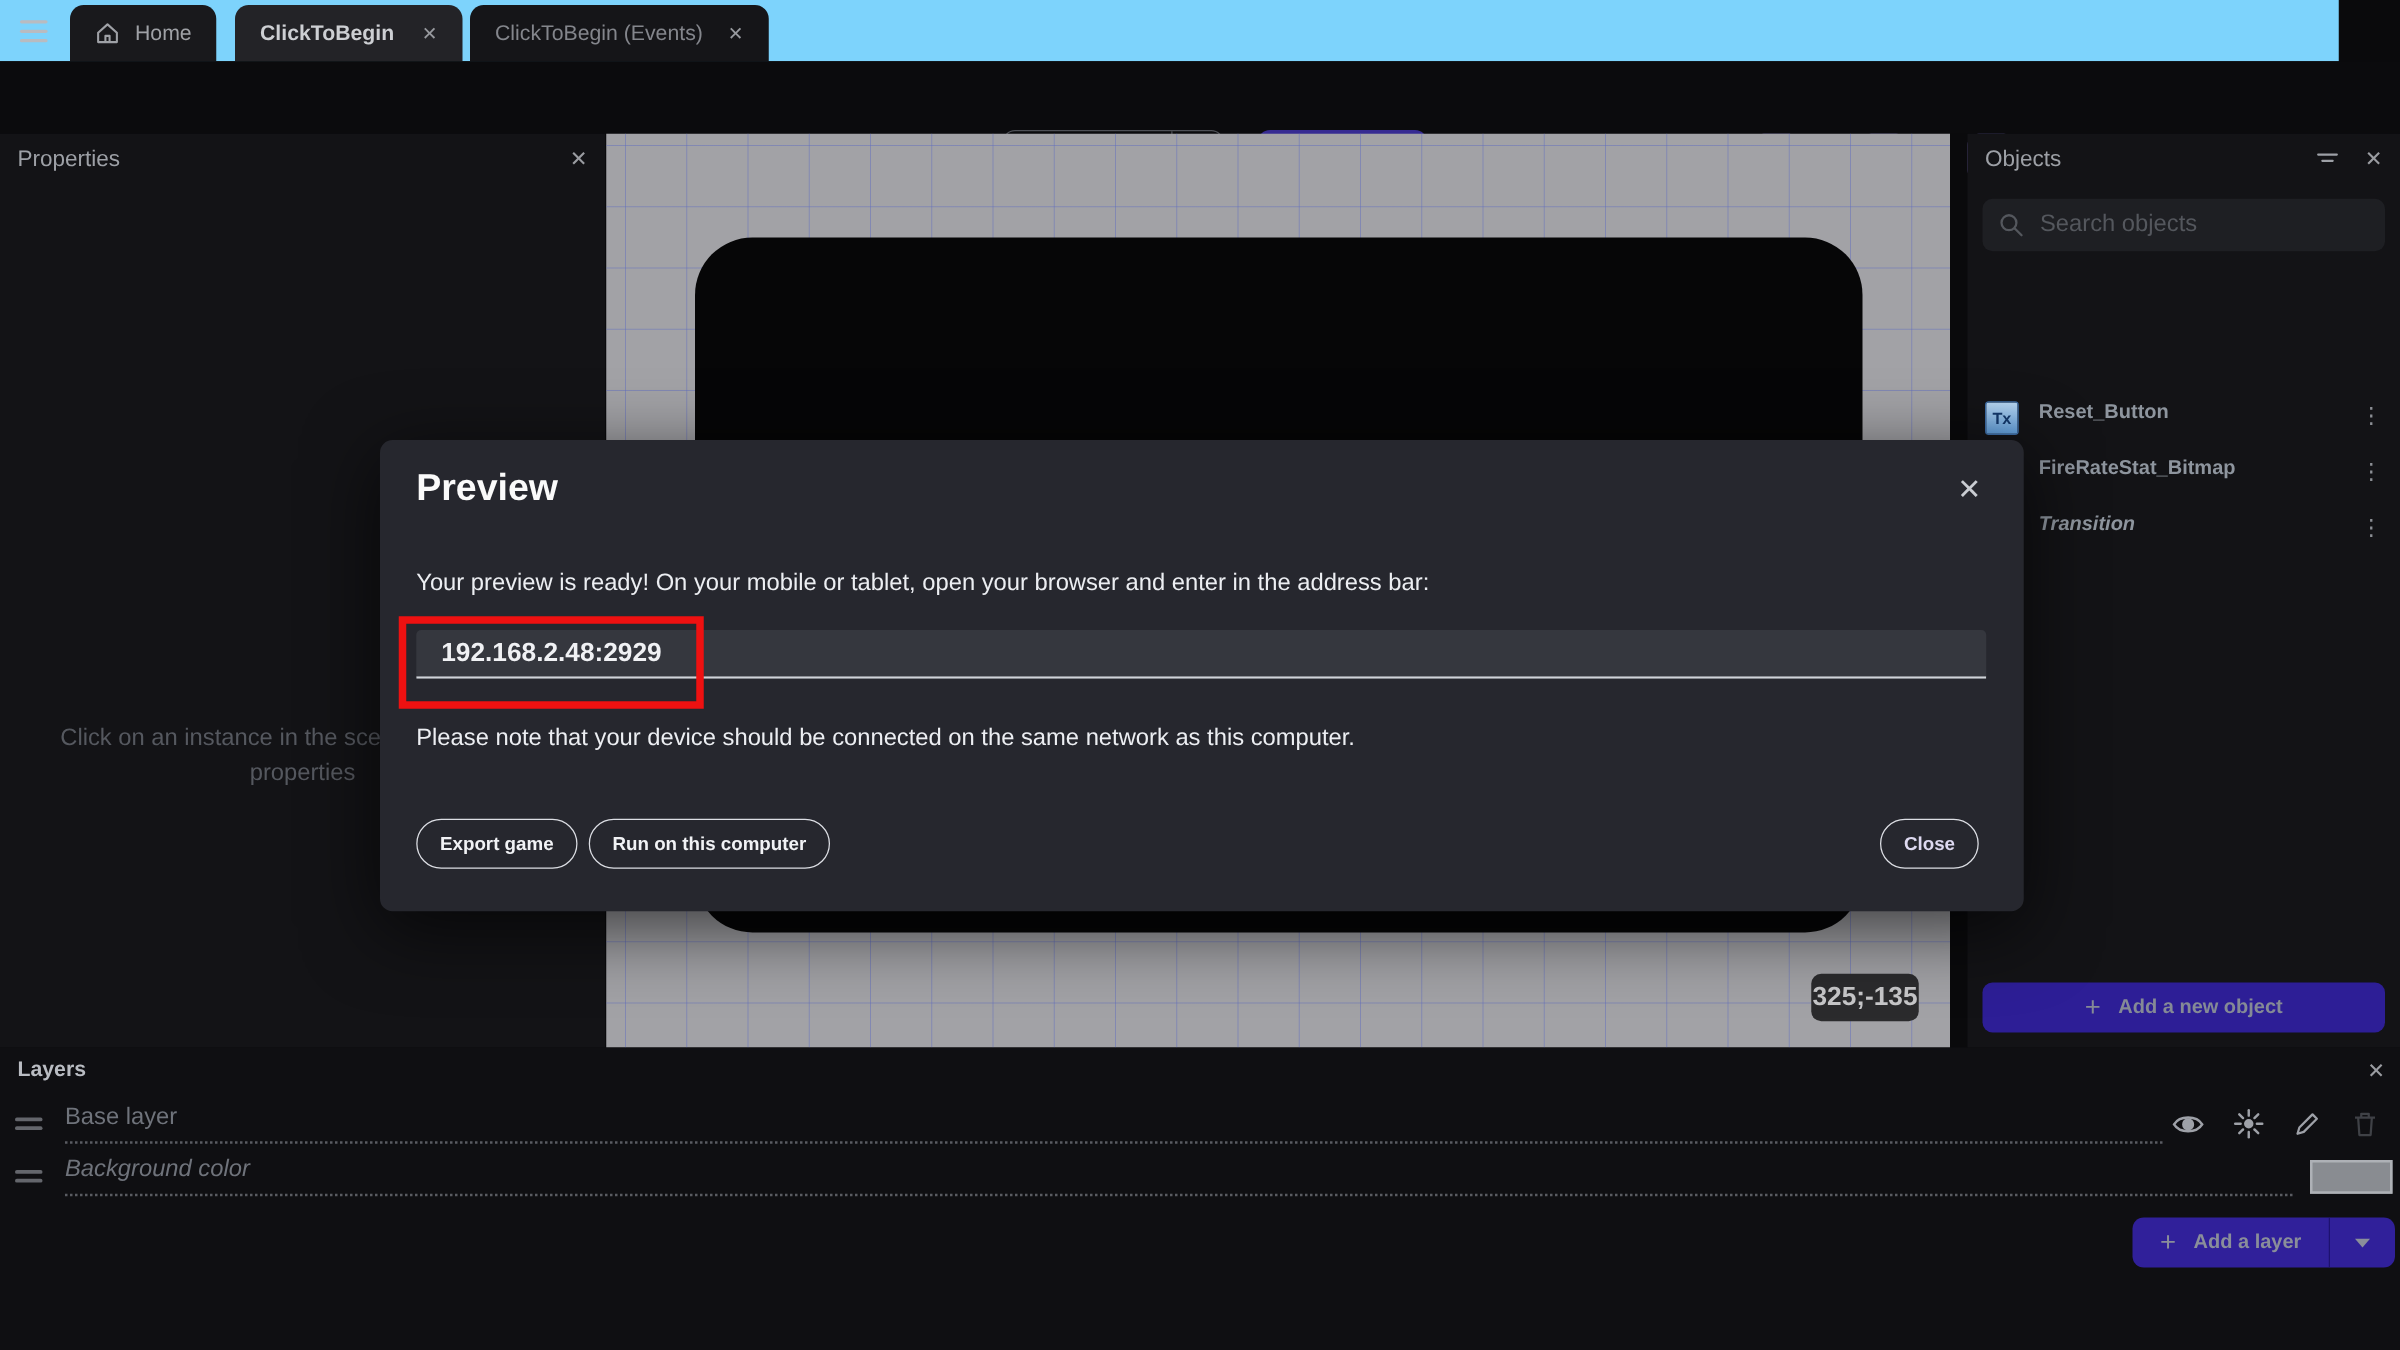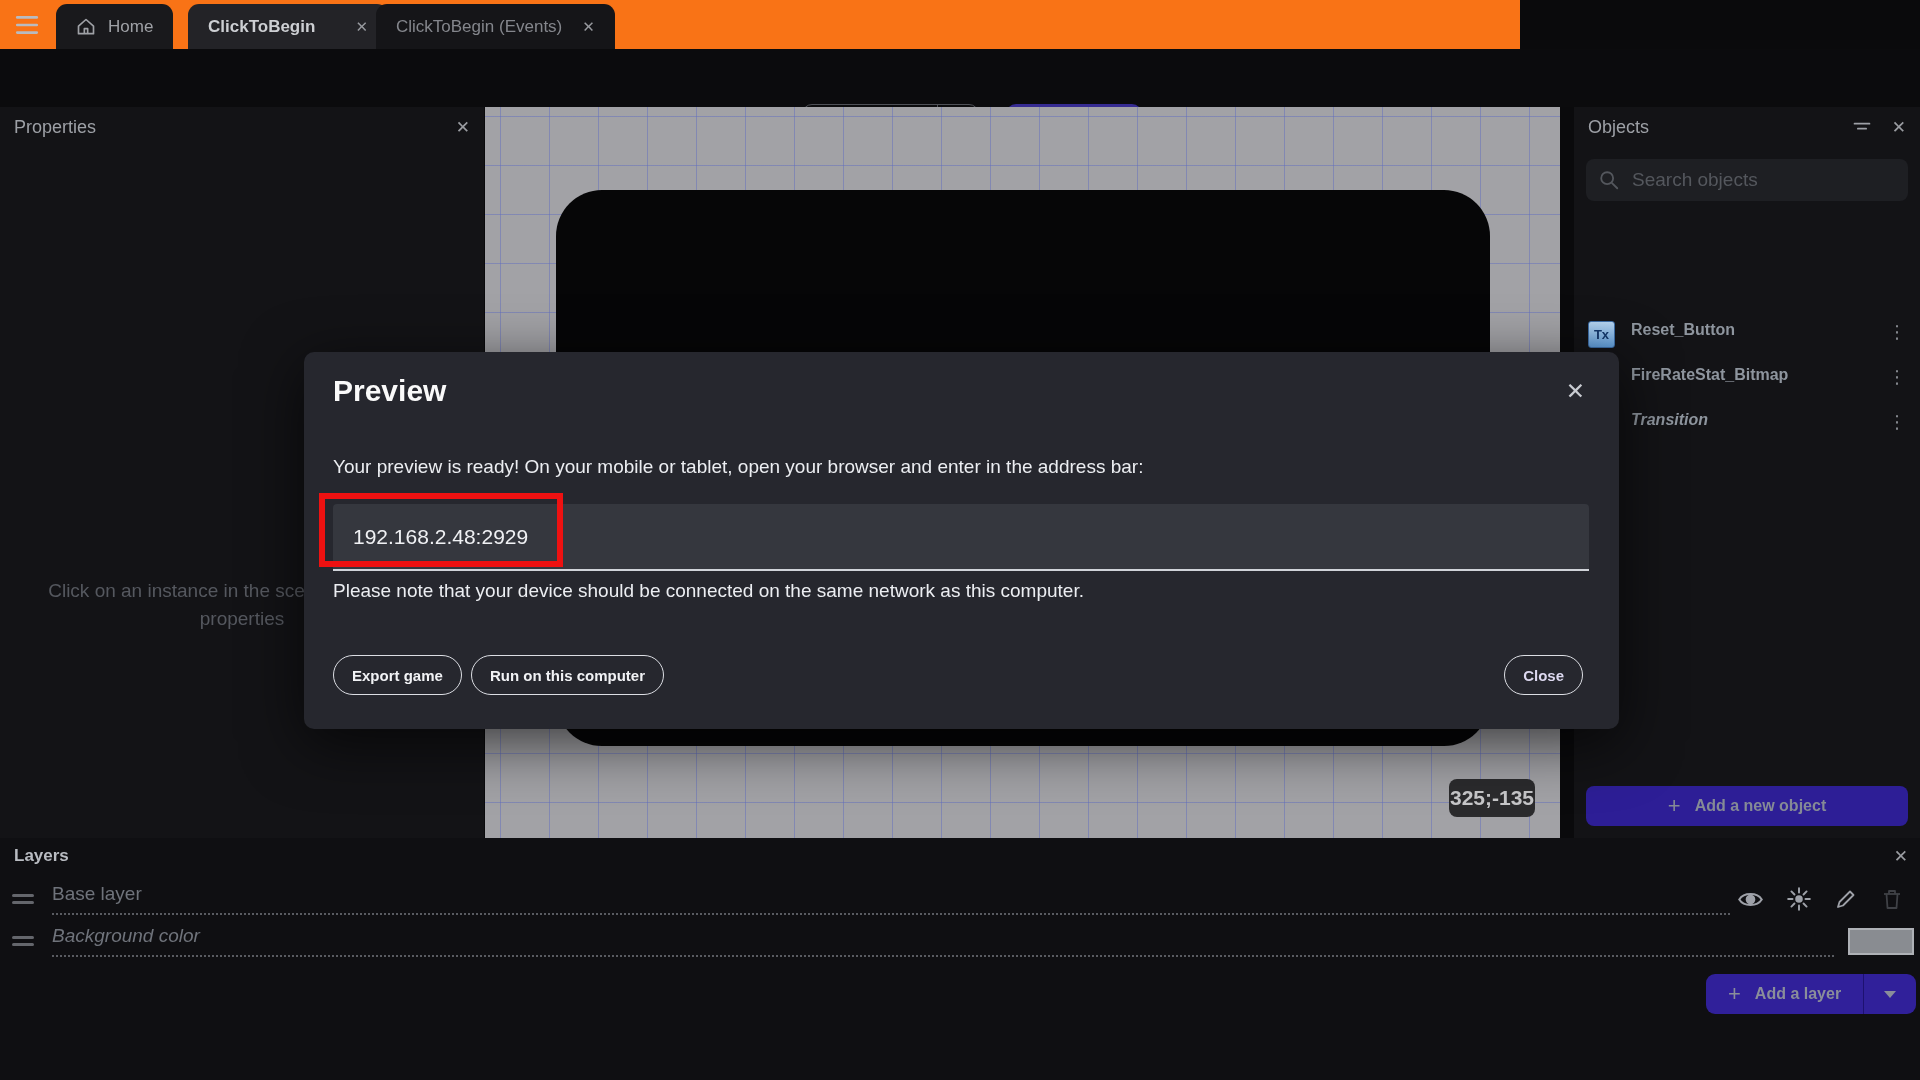--- a/index.html
+++ b/index.html
@@ -2,26 +2,26 @@
 <html><head>
 <meta charset="utf-8">
 <style>
   * { margin:0; padding:0; box-sizing:border-box; }
   html,body { width:1920px; height:1080px; background:#0a0a0c; overflow:hidden;
               font-family:"Liberation Sans", sans-serif; }
   .abs { position:absolute; }
   #app { position:relative; width:1920px; height:1080px; }
 
   
-  #tabbar { left:0; top:0; width:1520px; height:49px; background:#f97316; }
+  #tabbar { left:0; top:0; width:1871px; height:49px; background:#7dd3fc; }
   .hamburger { left:13px; top:12px; width:28px; height:26px; color:#b9bbc0; cursor:pointer; }
   .tab { top:4px; height:45px; display:flex; align-items:center; gap:12px;
          border-radius:11px 11px 0 0; padding:0 20px; font-size:17px; cursor:pointer; }
   .tab-home { left:56px; background:#19191c; color:#9fa1a6; }
-  .tab-active { left:188px; background:#232327; color:#cdcfd3; font-weight:bold; gap:40px; }
+  .tab-active { left:188px; background:#232327; color:#cdcfd3; font-weight:bold; gap:22px; }
   .tab-plain { left:376px; background:#151518; color:#84868c; gap:20px; }
   .tab .x { font-size:15px; color:#97999e; font-weight:normal; }
 
   
   #toolbar { left:0; top:49px; width:1920px; height:58px; background:#0b0b0d; }
   .tb-left { left:14px; top:63px; display:flex; gap:16px; color:#7c7e84; }
   .tb-ic { width:28px; height:28px; display:flex; align-items:center; justify-content:center; cursor:pointer; }
   .preview-group { left:802px; top:55px; height:44px; display:flex; align-items:center;
                    border:1px solid #4e5056; border-radius:10px; color:#9da0a8; }
   .preview-main { display:flex; align-items:center; gap:14px; padding:0 20px; height:100%; cursor:pointer;
@@ -95,23 +95,23 @@
   .add-layer-main { display:flex; align-items:center; gap:14px; padding:0 22px; cursor:pointer; }
   .add-layer-sep { width:1px; background:#1d1170; }
   .add-layer-caret { width:52px; display:flex; align-items:center; justify-content:center; cursor:pointer; }
 
   
   #modal { left:304px; top:352px; width:1315px; height:377px; background:#26272e; border-radius:10px;
            box-shadow:0 14px 60px rgba(0,0,0,.65); z-index:100; }
   .modal-title { left:29px; top:22px; color:#fafafa; font-size:30px; font-weight:bold; }
   .modal-x { right:34px; top:26px; color:#c9ccd2; font-size:23px; cursor:pointer; }
   .modal-ready { left:29px; top:104px; color:#eceef2; font-size:19px; }
-  .addr-input { left:29px; top:152px; width:1256px; height:67px; background:#35373e; border:none;
+  .addr-input { left:29px; top:152px; width:1256px; height:39px; background:#35373e; border:none;
                 border-bottom:2px solid #d0d3d9; border-radius:4px 4px 0 0; outline:none;
-                color:#f0f1f4; font-size:21px; font-weight:normal; padding:0 20px; font-family:inherit; }
+                color:#f0f1f4; font-size:21px; font-weight:bold; padding:0 20px; font-family:inherit; }
   .red-annotation { left:15px; top:141px; width:244px; height:74px; border:6px solid #ee1111; z-index:5; }
   .modal-note { left:29px; top:228px; color:#eceef2; font-size:19px; }
   .m-btn { top:303px; height:40px; border:1px solid #dcdee4; border-radius:20px; background:transparent;
            color:#f1f2f5; font-size:15px; font-weight:bold; padding:0 18px; cursor:pointer;
            font-family:inherit; }
   .btn-export { left:29px; }
   .btn-run { left:167px; }
   .btn-close { right:36px; color:#ddd9f0; }
 
   svg { display:block; }

